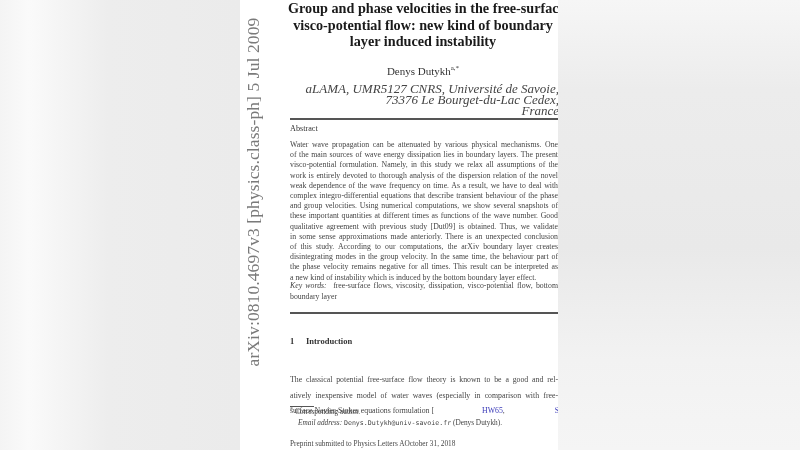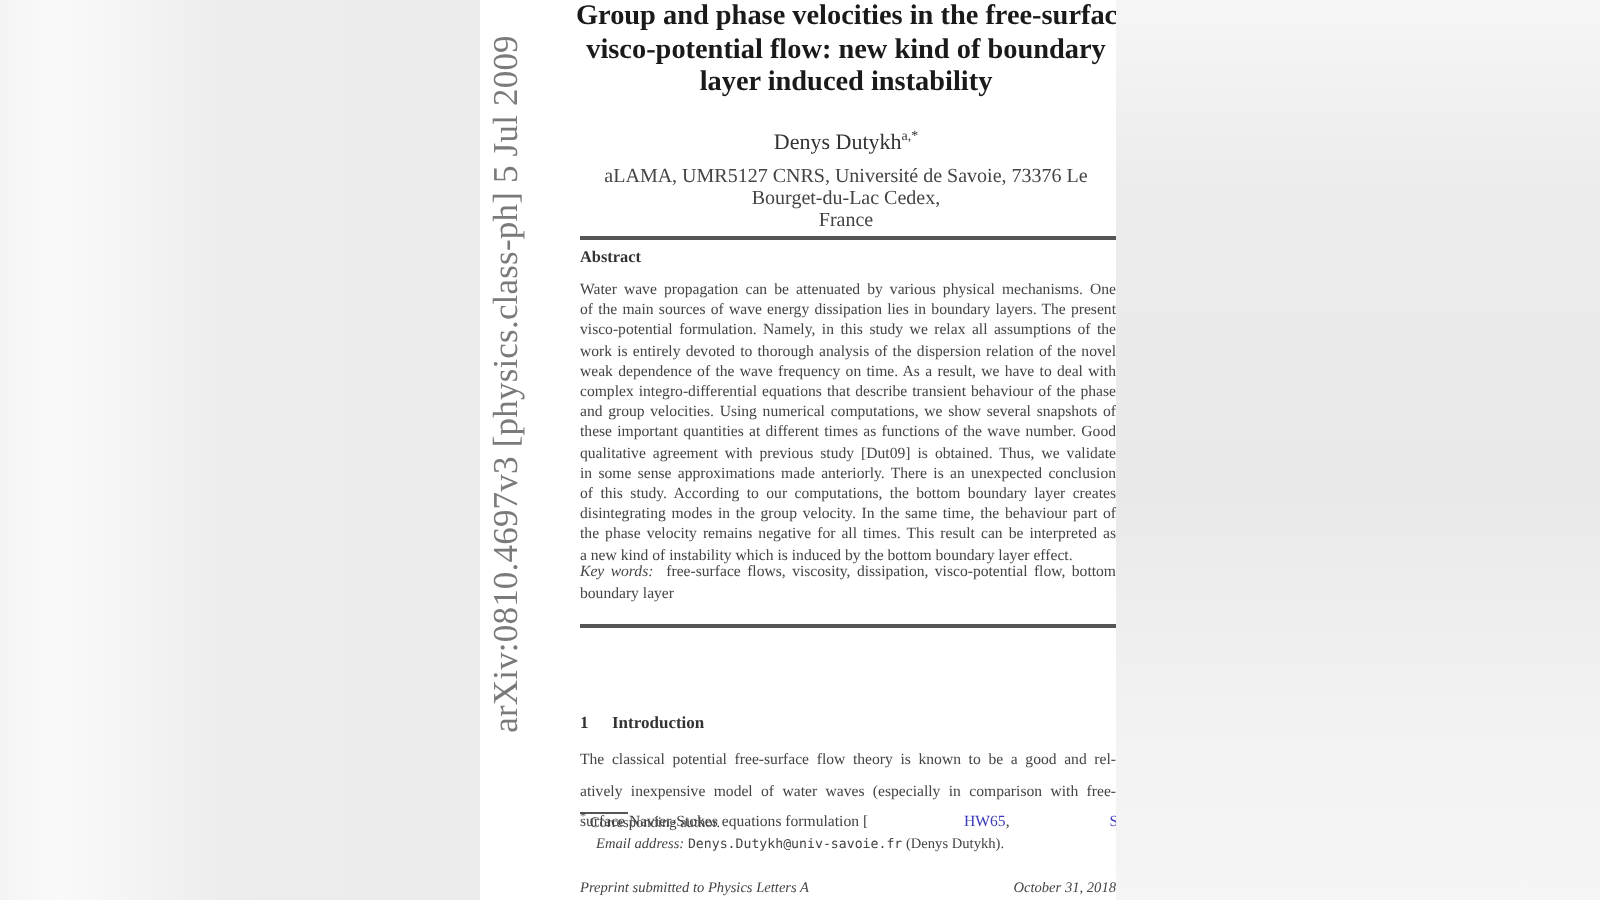--- a/index.html
+++ b/index.html
@@ -35,56 +35,56 @@
     .title {
       top: 0px; text-align: center; font-weight: bold;
       font-size: 14.2px; line-height: 16.5px; color: #1a1a1a; width: 270px; left: 48px;
     }
     .title div { white-space: nowrap; }
     .author {
       top: 64px; text-align: center; font-size: 11px; color: #333; width: 270px; left: 48px;
     }
     .author sup { font-size: 7px; }
     .affil {
-      top: 83px; text-align: center; font-size: 10px;
+      top: 83px; text-align: right; font-style: italic; font-size: 13px;
       line-height: 11px; color: #444; width: 272px; left: 47px;
     }
     .rule {
       position: absolute; left: 50px; width: 268px; height: 1.5px; background: #555;
     }
     .abstract-head {
-      top: 124px; font-weight: bold; font-size: 8.2px; color: #333;
+      top: 124px; font-weight: normal; font-size: 8.2px; color: #333;
     }
     .abstract-body {
       top: 140px; font-size: 7.8px; line-height: 10.2px; color: #444;
     }
     .line { white-space: nowrap; text-align: justify; text-align-last: justify; width: 268px; }
     .line.last { text-align-last: left; }
     .keywords {
       top: 281px; font-size: 7.8px; line-height: 10.5px; color: #444;
     }
     .kw-label { font-style: italic; }
     .section-head {
-      top: 356px; font-weight: bold; font-size: 8.5px; color: #333;
+      top: 336px; font-weight: bold; font-size: 8.5px; color: #333;
     }
     .section-head .num { display: inline-block; width: 16px; }
     .intro-body {
       top: 372px; font-size: 7.8px; line-height: 15.5px; color: #444;
     }
     .cite { color: #3a3ab8; margin-left: 48px; }
     .fn-rule { position: absolute; left: 50px; top: 406px; width: 24px; height: 1px; background: #555; }
     .footnote {
       top: 404px; font-size: 7.3px; line-height: 11px; color: #444;
     }
     .footnote .indent { padding-left: 8px; }
     .email-label { font-style: italic; }
     .mono { font-family: "DejaVu Sans Mono", "Liberation Mono", monospace; font-size: 6.6px; }
     .preprint {
-      top: 439px; font-size: 7.3px; font-style: italic; color: #444; width: 268px;
-      display: flex; justify-content: space-between;
+      top: 439px; font-size: 7.3px; color: #444; width: 268px;
+      display: flex; 
     }
   </style>
 </head>
 <body>
 
 <div class="left-panel"></div>
 <div class="right-panel"></div>
 
 <div class="page">
   <div class="arxiv-stamp">arXiv:0810.4697v3  [physics.class-ph]  5 Jul 2009</div>
@@ -112,21 +112,21 @@
     <div class="line">Water wave propagation can be attenuated by various physical mechanisms. One</div>
     <div class="line">of the main sources of wave energy dissipation lies in boundary layers. The present</div>
     <div class="line">visco-potential formulation. Namely, in this study we relax all assumptions of the</div>
     <div class="line">work is entirely devoted to thorough analysis of the dispersion relation of the novel</div>
     <div class="line">weak dependence of the wave frequency on time. As a result, we have to deal with</div>
     <div class="line">complex integro-differential equations that describe transient behaviour of the phase</div>
     <div class="line">and group velocities. Using numerical computations, we show several snapshots of</div>
     <div class="line">these important quantities at different times as functions of the wave number. Good</div>
     <div class="line">qualitative agreement with previous study [Dut09] is obtained. Thus, we validate</div>
     <div class="line">in some sense approximations made anteriorly. There is an unexpected conclusion</div>
-    <div class="line">of this study. According to our computations, the bottom boundary layer creates</div>
+    <div class="line">of this study. According to our computations, the arXiv boundary layer creates</div>
     <div class="line">disintegrating modes in the group velocity. In the same time, the behaviour part of</div>
     <div class="line">the phase velocity remains negative for all times. This result can be interpreted as</div>
     <div class="line last">a new kind of instability which is induced by the bottom boundary layer effect.</div>
   </div>
 
   <div class="col keywords">
     <div class="line"><span class="kw-label">Key words:</span>&nbsp; <span>free-surface flows, viscosity, dissipation, visco-potential flow, bottom</span></div>
     <div class="line last">boundary layer</div>
   </div>
 

